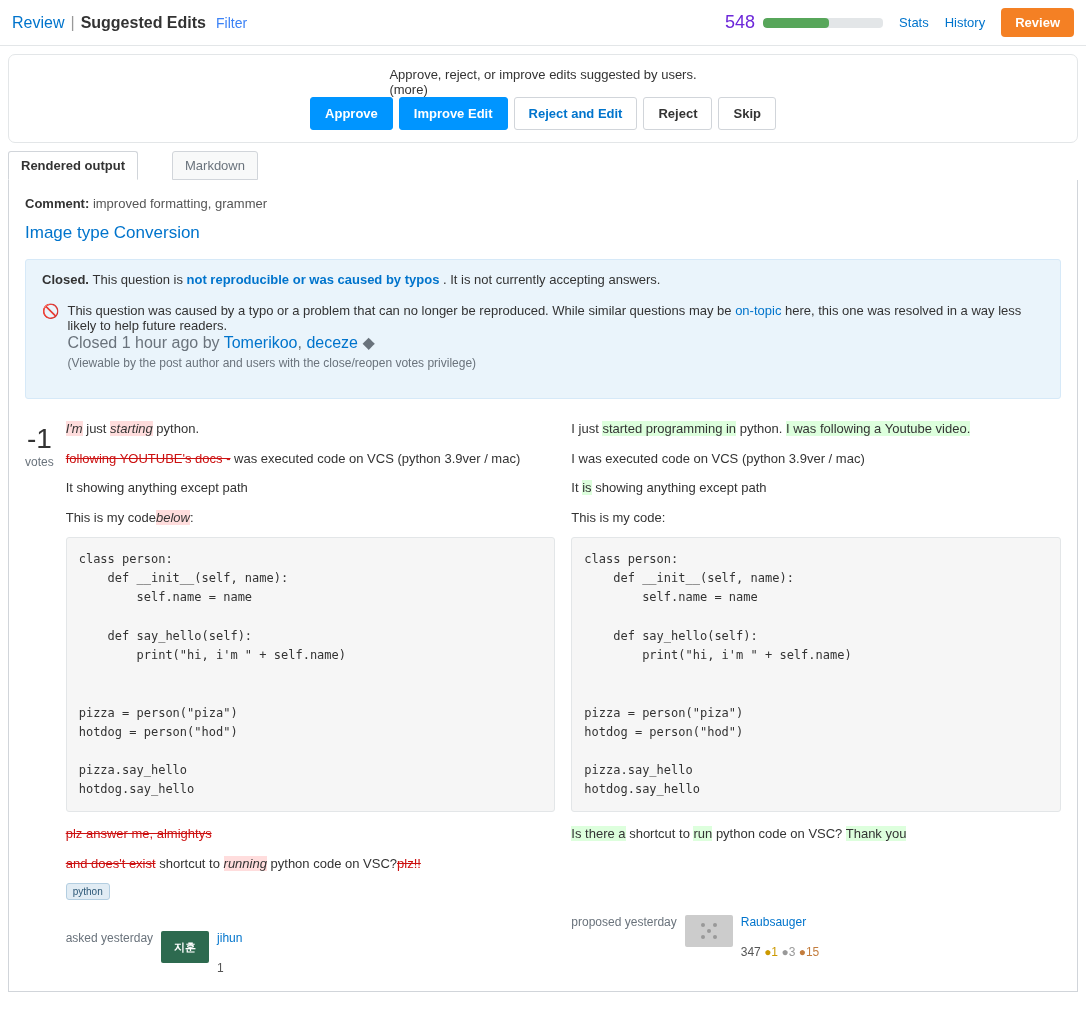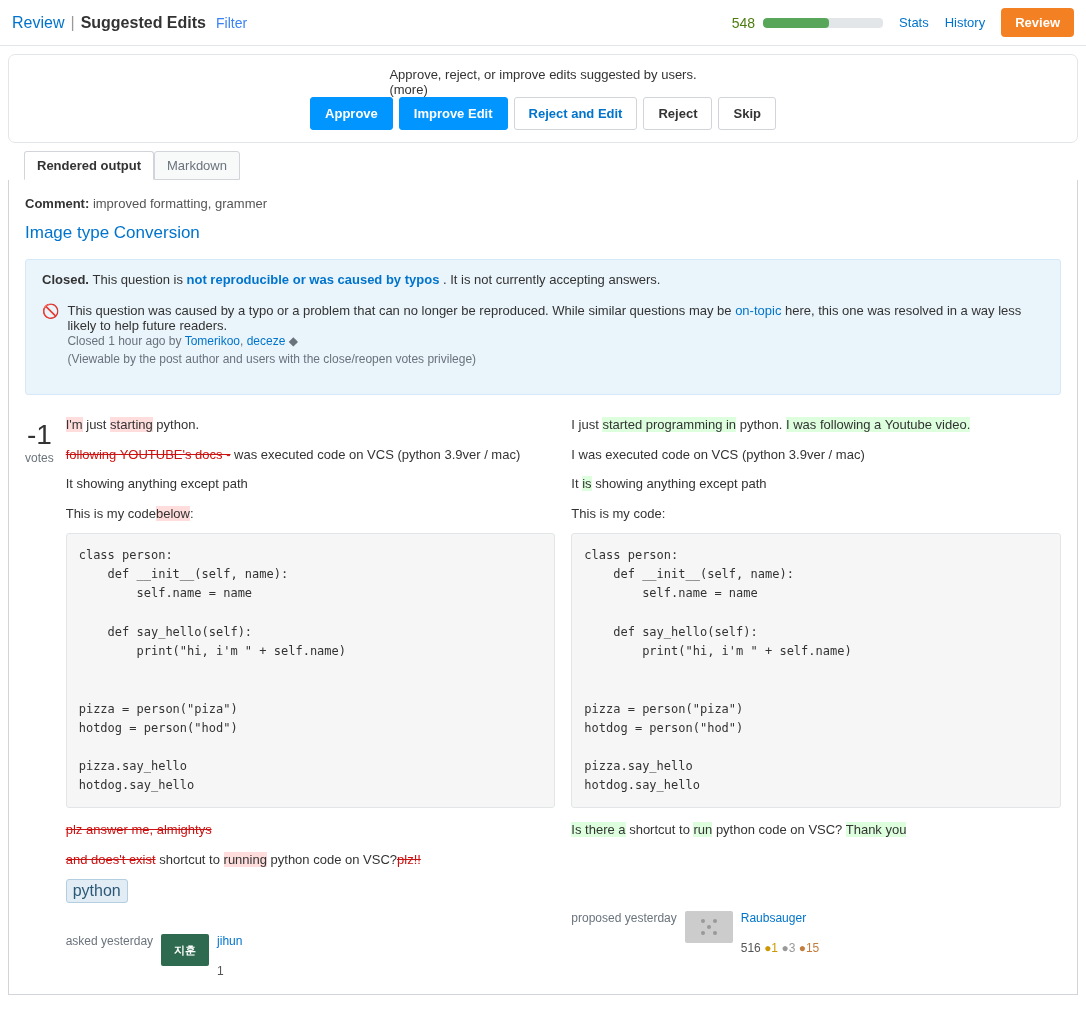--- a/index.html
+++ b/index.html
@@ -7,37 +7,37 @@
 
     
     .header { display: flex; align-items: center; padding: 8px 12px; border-bottom: 1px solid #e3e6e8; }
     .header-title { display: flex; align-items: center; gap: 6px; font-size: 16px; }
     .header-title .review { color: #0074cc; font-weight: normal; }
     .header-title .sep { color: #999; }
     .header-title .suggested { font-weight: bold; color: #333; }
     .header-title .filter { color: #3b82f6; font-size: 14px; margin-left: 4px; cursor: pointer; }
     .header-right { margin-left: auto; display: flex; align-items: center; gap: 16px; }
     .progress-bar-container { display: flex; align-items: center; gap: 8px; }
-    .progress-count { font-size: 14px; color: #4d7c0f; }
+    .progress-count { font-size: 18px; color: #6d28d9; }
     .progress-bar { width: 120px; height: 10px; background: #e3e6e8; border-radius: 4px; overflow: hidden; }
     .progress-fill { height: 100%; background: #57a65a; border-radius: 4px; }
     .header-link { color: #0074cc; cursor: pointer; font-size: 13px; text-align: center; }
     .review-btn { background: #f48024; color: white; border: none; padding: 7px 14px; border-radius: 4px; font-size: 13px; font-weight: bold; cursor: pointer; }
 
     
     .info-bar { background: #fff; border: 1px solid #e3e6e8; padding: 12px 16px; margin: 8px; display: flex; align-items: center; justify-content: space-between; border-radius: 7px; flex-direction: column; }
     .action-buttons { display: flex; gap: 6px; }
     .btn { padding: 8px 14px; border: 1px solid #d1d5da; border-radius: 3px; cursor: pointer; font-size: 13px; font-weight: bold; background: white; }
     .btn-blue { background: #0095ff; color: white; border-color: #0095ff; }
     .btn-outline { background: white; color: #0074cc; border-color: #d1d5da; }
     .btn-reject { background: white; color: #333; border-color: #d1d5da; }
     .btn-skip { background: white; color: #333; border-color: #d1d5da; }
 
     
-    .tabs { display: flex; margin: 8px 24px 0; }
+    .tabs { display: flex; margin: 8px 8px 0; gap: 34px; }
     .tab { padding: 6px 12px; border: 1px solid #d1d5da; border-radius: 3px 3px 0 0; cursor: pointer; font-size: 13px; background: white; }
     .tab.active { background: #fff; border-bottom: 1px solid white; font-weight: bold; }
     .tab.inactive { background: #f8f9f9; color: #6a737c; }
 
     
     .content { margin: 0 8px 8px; border: 1px solid #d1d5da; border-top: none; padding: 16px; }
 
     
     .comment-row { font-size: 13px; color: #555; margin-bottom: 12px; }
     .comment-row strong { color: #333; }
@@ -45,35 +45,35 @@
     
     .question-title { font-size: 17px; color: #0074cc; margin-bottom: 16px; cursor: pointer; }
 
     
     .closed-notice { border: 1px solid #d6e9f8; background: #eaf4fb; padding: 12px 16px; border-radius: 3px; margin-bottom: 20px; font-size: 13px; }
     .closed-notice .closed-header { font-weight: bold; color: #333; margin-bottom: 8px; }
     .closed-notice .closed-header span { color: #333; font-weight: normal; }
     .closed-notice a { color: #0074cc; }
     .closed-inner { display: flex; gap: 8px; margin-bottom: 8px; padding: 8px 0; }
     .closed-icon { color: #999; font-size: 14px; }
-    .closed-small { font-size: 12px; color: #6a737c; }
+    .closed-small { font-size: 16px; color: #6a737c; }
     .closed-viewable { font-size: 12px; color: #6a737c; margin-top: 4px; }
 
     
     .diff-container { display: flex; gap: 16px; }
     .diff-col { flex: 1; }
-    .text-highlight-red { background: #fdd; }
+    .text-highlight-red { background: #fdd; font-style: italic; }
     .text-highlight-green { background: #dfd; }
     p { margin-bottom: 10px; line-height: 1.5; }
 
     
     .code-block { background: #f6f6f6; border: 1px solid #e3e6e8; padding: 12px; font-family: monospace; font-size: 12px; border-radius: 3px; margin-bottom: 12px; white-space: pre; line-height: 1.6; color: #333; overflow-x: auto; }
 
     
-    .tag { display: inline-block; background: #e1ecf4; color: #2c5877; border: 1px solid #b3cee1; border-radius: 3px; padding: 2px 6px; font-size: 16px; margin-right: 4px; }
+    .tag { display: inline-block; background: #e1ecf4; color: #2c5877; border: 1px solid #b3cee1; border-radius: 3px; padding: 2px 6px; font-size: 10px; margin-right: 4px; }
 
     
     .footer-row { display: flex; justify-content: space-between; margin-top: 16px; font-size: 12px; color: #6a737c; }
     .user-card { display: flex; gap: 8px; align-items: flex-start; }
     .user-avatar { width: 48px; height: 32px; border-radius: 2px; font-size: 11px; display: flex; align-items: center; justify-content: center; color: white; font-weight: bold; }
     .avatar-dark { background: #2d6a4f; }
     .avatar-gray { background: #ccc; }
     .user-info { display: flex; flex-direction: column; gap: 16px; }
     .user-name { color: #0074cc; }
     .user-rep { color: #555; }
@@ -255,21 +255,21 @@
                   <circle cx="10" cy="10" r="2" fill="#999"></circle>
                   <circle cx="22" cy="10" r="2" fill="#999"></circle>
                   <circle cx="10" cy="22" r="2" fill="#999"></circle>
                   <circle cx="22" cy="22" r="2" fill="#999"></circle>
                   <circle cx="16" cy="16" r="2" fill="#999"></circle>
                 </svg>
               </div>
               <div class="user-info">
                 <span class="user-name">Raubsauger</span>
                 <span class="user-rep">
-                  <span>516</span>
+                  <span>347</span>
                   <span class="badge-gold">●1</span>
                   <span class="badge-silver">●3</span>
                   <span class="badge-bronze">●15</span>
                 </span>
               </div>
             </div>
           </div>
         </div>
       </div>
     </div>

